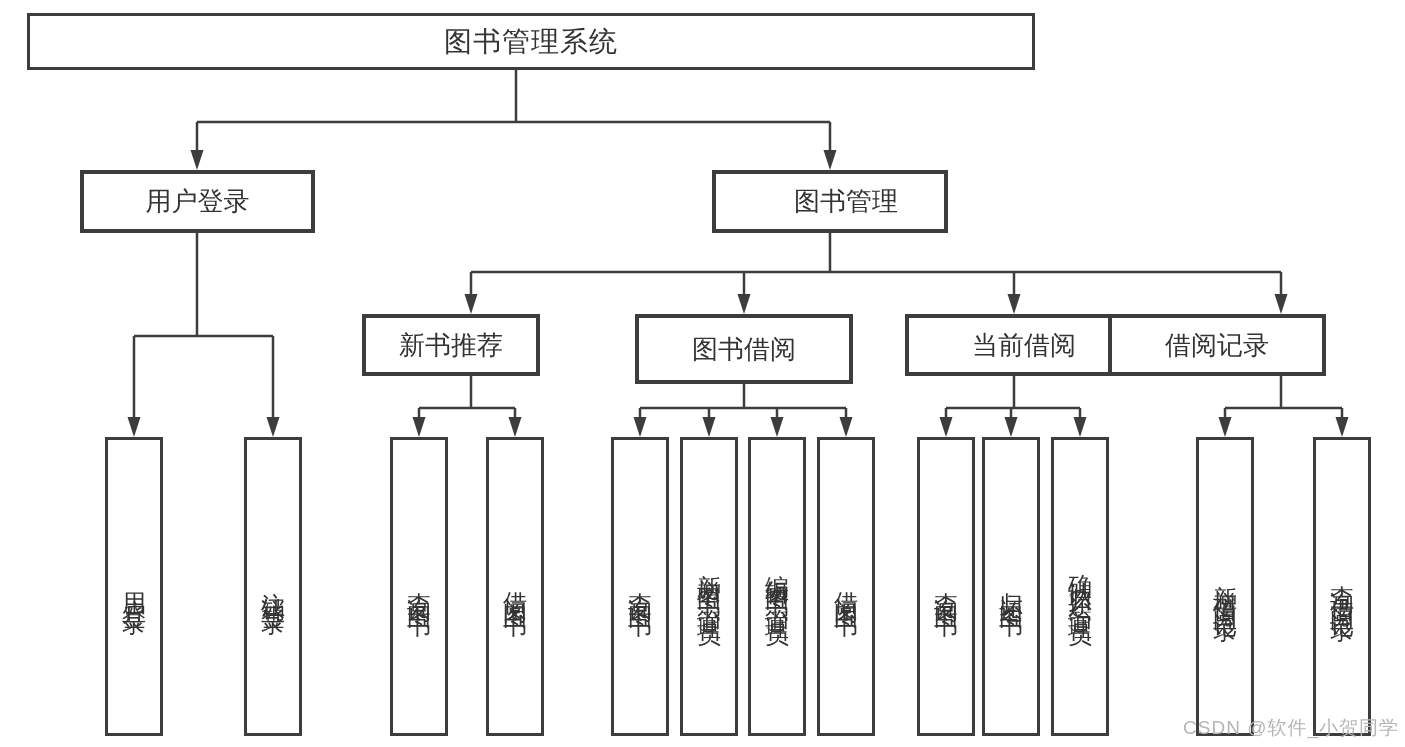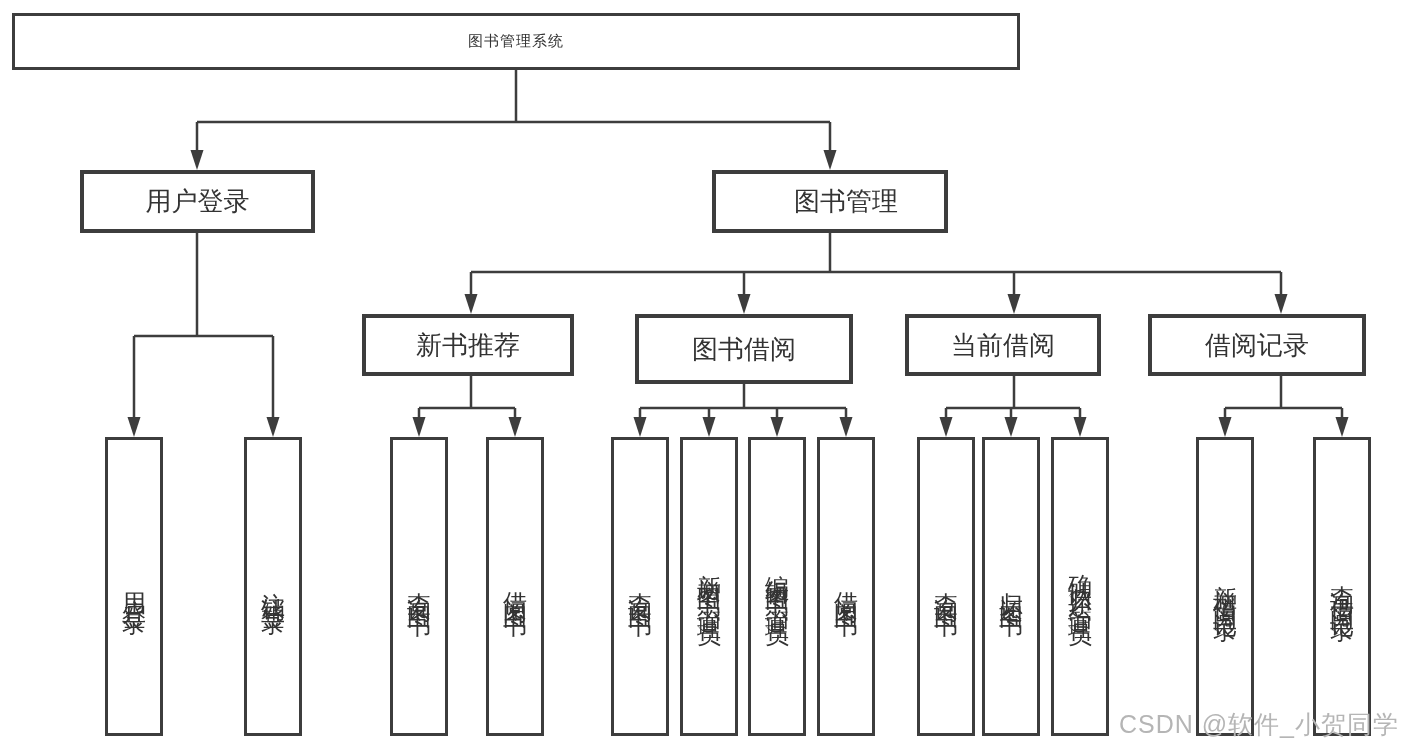--- a/index.html
+++ b/index.html
@@ -22,36 +22,36 @@
     box-sizing: border-box;
     background: #ffffff;
     border: 3px solid #3d3d3d;
     display: flex;
     align-items: center;
     justify-content: center;
     text-align: center;
     color: #333333;
     white-space: nowrap;
   }
-  .root-node { font-size: 15px; letter-spacing: 1px; }
+  .root-node { font-size: 28px; letter-spacing: 1px; margin-left: 15px; }
   .lvl2 { border-width: 4px; font-size: 26px; }
   .lvl3 { border-width: 4px; font-size: 26px; }
   .vnode {
     writing-mode: vertical-rl;
     text-orientation: mixed;
     font-size: 24px;
     letter-spacing: 7px;
     line-height: 1;
     white-space: normal;
   }
   .watermark {
     position: absolute;
     right: 6px;
     bottom: 6px;
-    font-size: 25px;
+    font-size: 19px;
     color: #b5b5b5;
     letter-spacing: 1px;
     z-index: 5;
   }
 </style>
 </head>
 <body>
 
 <div class="stage">
 
@@ -96,24 +96,24 @@
       <polygon points="1218.5,417 1231.5,417 1225,437"></polygon>
       <polygon points="1335.5,417 1348.5,417 1342,437"></polygon>
     </g>
   </svg>
 
   <div class="node root-node" style="left:12px;top:13px;width:1008px;height:57px;">图书管理系统</div>
 
   <div class="node lvl2" style="left:80px;top:170px;width:235px;height:63px;">用户登录</div>
   <div class="node lvl2" style="left:712px;top:170px;width:236px;height:63px;padding-left:32px;">图书管理</div>
 
-  <div class="node lvl3" style="left:362px;top:314px;width:212px;height:62px;">新书推荐</div>
+  <div class="node lvl3" style="left:362px;top:314px;width:178px;height:62px;">新书推荐</div>
   <div class="node lvl3" style="left:635px;top:314px;width:218px;height:70px;">图书借阅</div>
-  <div class="node lvl3" style="left:905px;top:314px;width:196px;height:62px;text-align:right;">当前借阅</div>
-  <div class="node lvl3" style="left:1148px;top:314px;width:218px;height:62px;">借阅记录</div>
+  <div class="node lvl3" style="left:905px;top:314px;width:238px;height:62px;text-align:right;">当前借阅</div>
+  <div class="node lvl3" style="left:1108px;top:314px;width:218px;height:62px;">借阅记录</div>
 
   <div class="node vnode" style="left:105px;top:437px;width:58px;height:299px;">用户登录</div>
   <div class="node vnode" style="left:244px;top:437px;width:58px;height:299px;">注销登录</div>
 
   <div class="node vnode" style="left:390px;top:437px;width:58px;height:299px;">查询图书</div>
   <div class="node vnode" style="left:486px;top:437px;width:58px;height:299px;">借阅图书</div>
 
   <div class="node vnode" style="left:611px;top:437px;width:58px;height:299px;">查询图书</div>
   <div class="node vnode" style="left:680px;top:437px;width:58px;height:299px;">新增图书（管理员）</div>
   <div class="node vnode" style="left:748px;top:437px;width:58px;height:299px;">编辑图书（管理员）</div>

